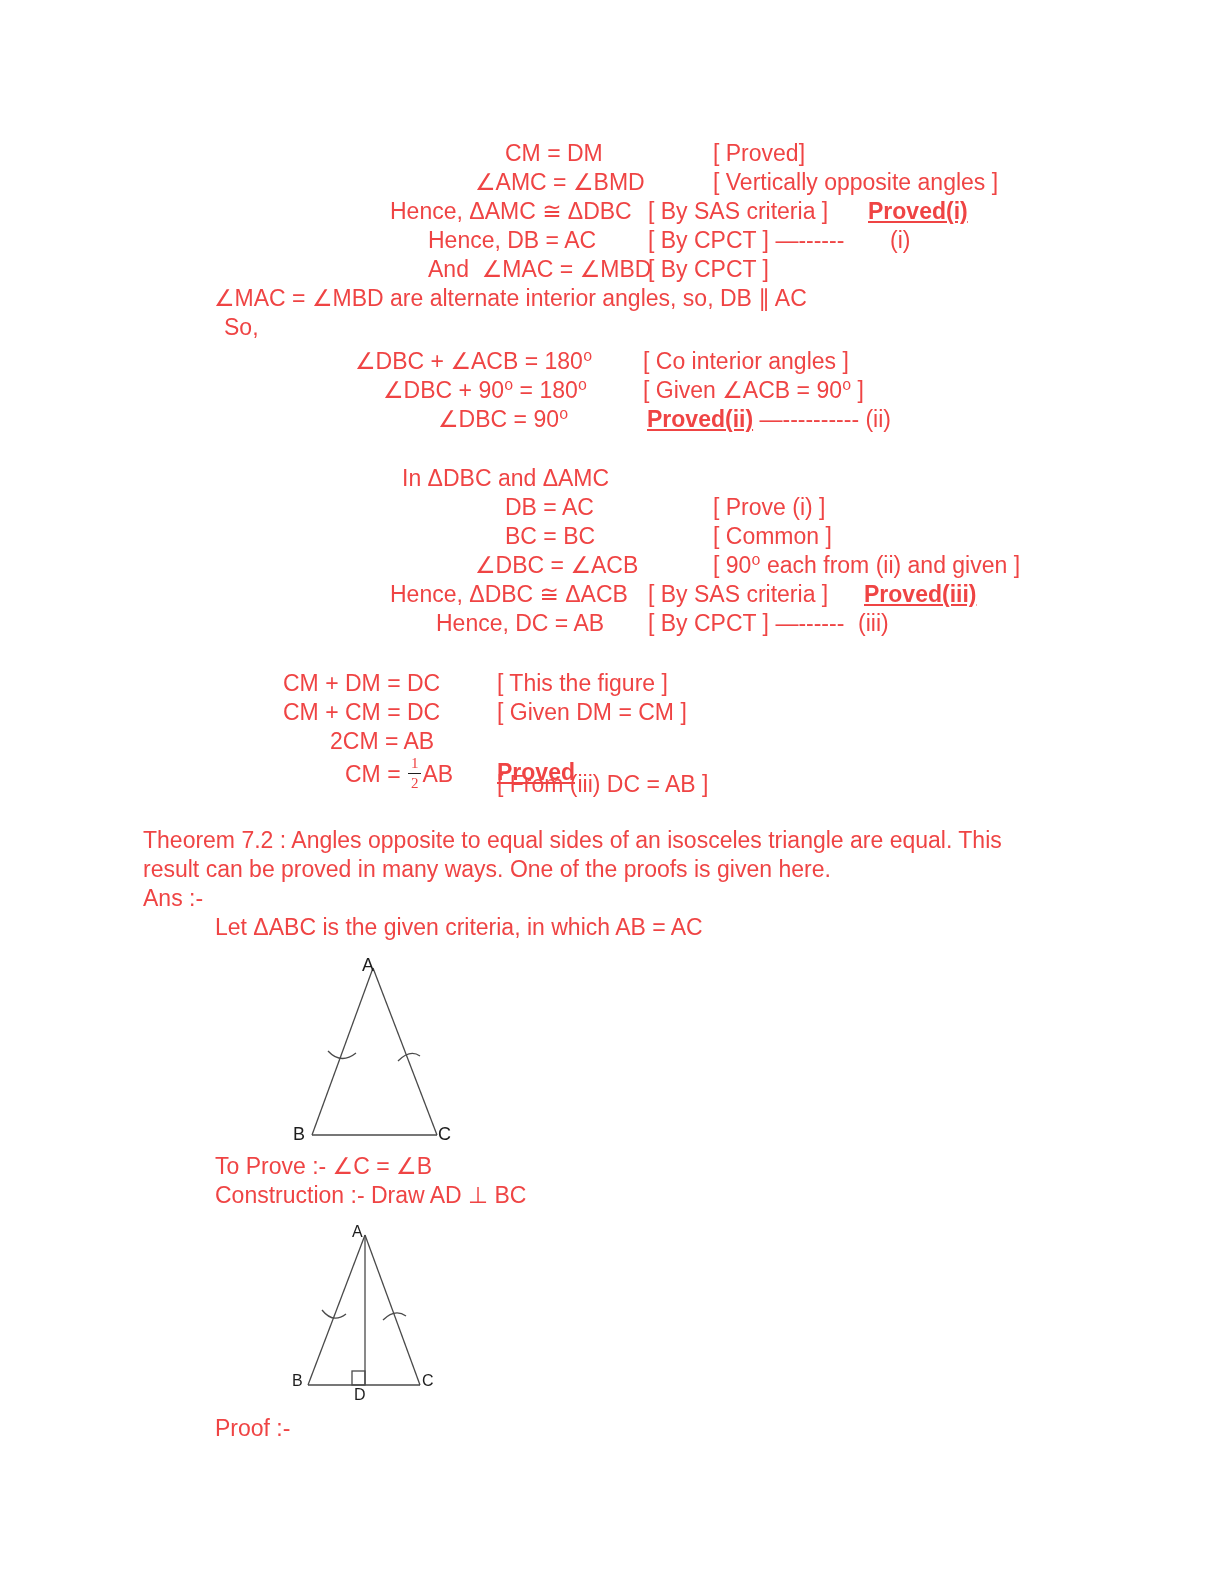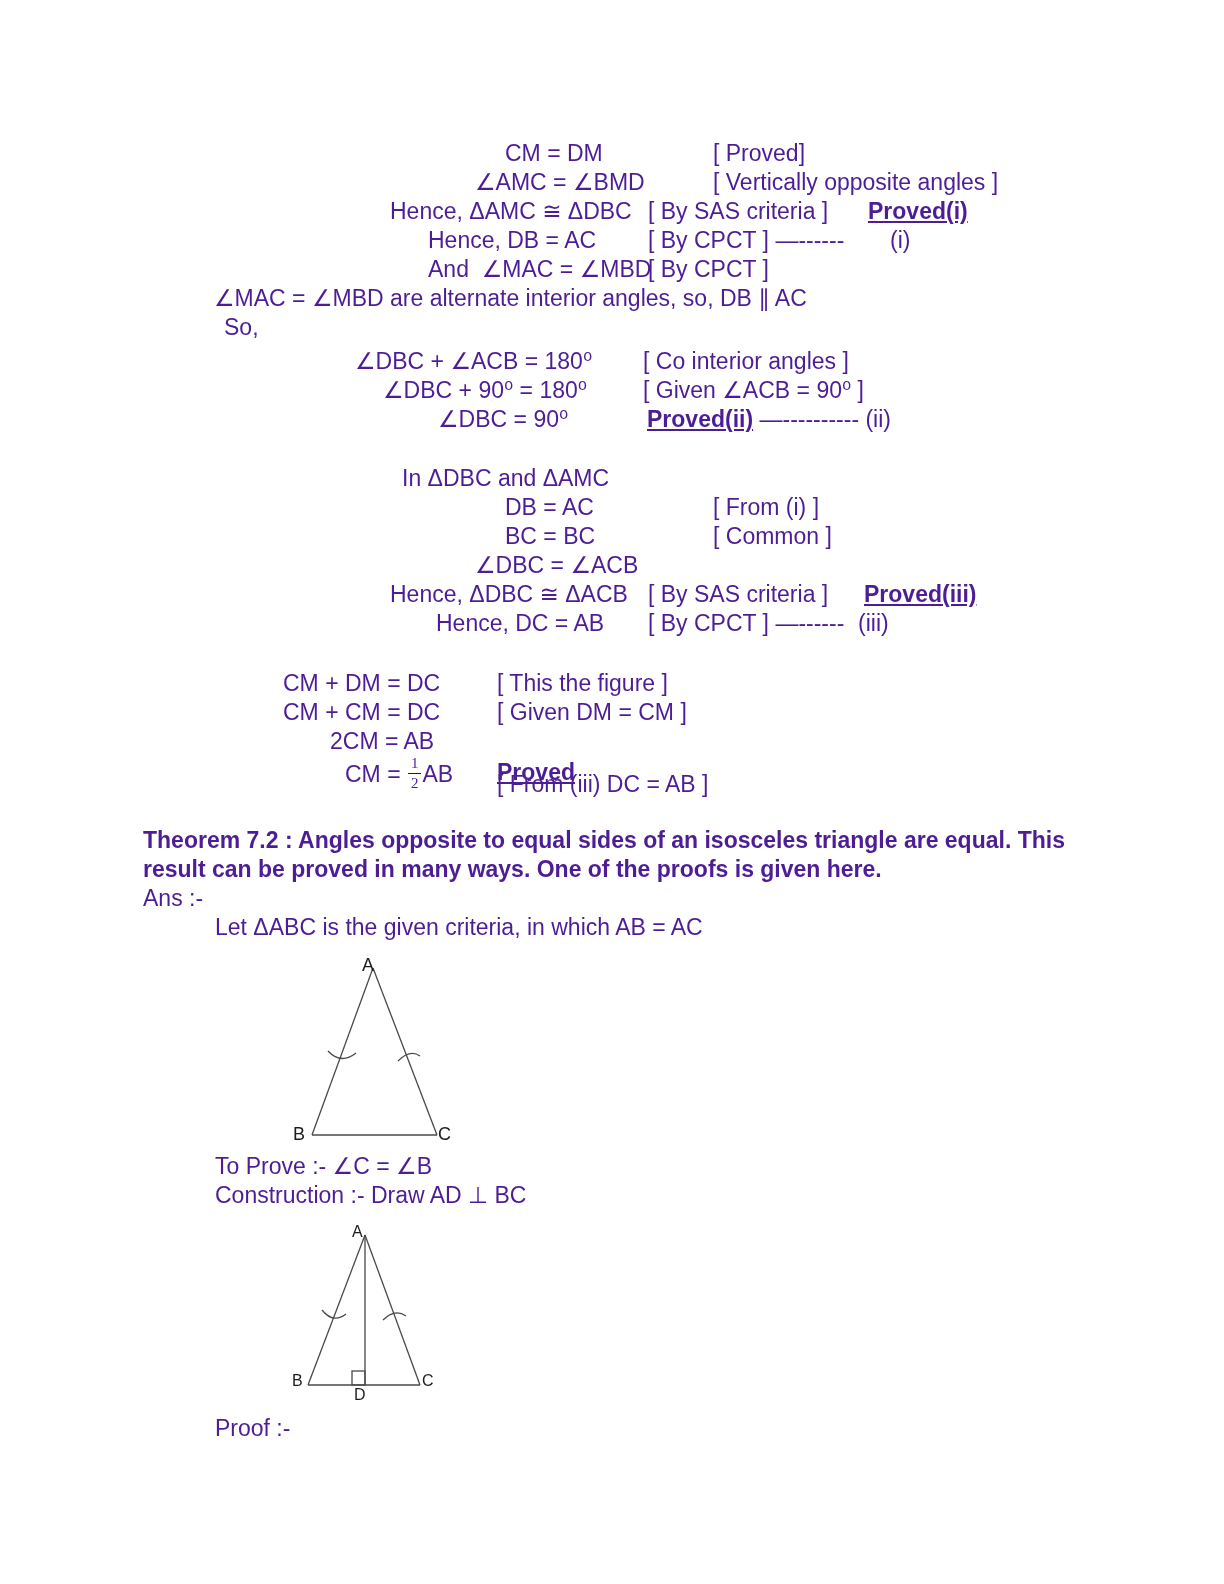--- a/index.html
+++ b/index.html
@@ -3,29 +3,29 @@
 <meta charset="utf-8">
 <style>
   html,body{margin:0;padding:0;background:#ffffff;}
   .page{
     position:relative;
     width:1224px;
     height:1584px;
     background:#ffffff;
     overflow:hidden;
     font-family:"Liberation Sans","DejaVu Sans",sans-serif;
-    color:#4c1d95;
+    color:#ef4444;
   }
   .t{
     position:absolute;
     font-size:23px;
     line-height:29px;
     white-space:pre;
   }
-  .b{font-weight:bold;}
+  .b{font-weight:normal;}
   .p{font-weight:bold;text-decoration:underline;}
   .frac{
     display:inline-block;
     vertical-align:middle;
     text-align:center;
     font-family:"Liberation Serif","DejaVu Serif",serif;
     font-size:15px;
     line-height:1;
     margin:0 1px;
     transform:translateY(-2px);
@@ -64,26 +64,27 @@
 
   <span class="t" style="top:376px;left:383px">∠DBC + 90⁰ = 180⁰</span>
   <span class="t" style="top:376px;left:643px">[ Given ∠ACB = 90⁰ ]</span>
 
   <span class="t" style="top:405px;left:438px">∠DBC = 90⁰</span>
   <span class="t" style="top:405px;left:647px"><span class="p">Proved(ii)</span><span> —---------- (ii)</span></span>
 
   <span class="t" style="top:464px;left:402px">In ΔDBC and ΔAMC</span>
 
   <span class="t" style="top:493px;left:505px">DB = AC</span>
-  <span class="t" style="top:493px;left:713px">[ From (i) ]</span>
+  <span class="t" style="top:493px;left:713px">[ Prove (i) ]</span>
 
   <span class="t" style="top:522px;left:505px">BC = BC</span>
   <span class="t" style="top:522px;left:713px">[ Common ]</span>
 
   <span class="t" style="top:551px;left:475px">∠DBC = ∠ACB</span>
+  <span class="t" style="top:551px;left:713px">[ 90⁰ each from (ii) and given ]</span>
 
   <span class="t" style="top:580px;left:390px">Hence, ΔDBC ≅ ΔACB</span>
   <span class="t" style="top:580px;left:648px">[ By SAS criteria ]</span>
   <span class="t p" style="top:580px;left:864px">Proved(iii)</span>
 
   <span class="t" style="top:609px;left:436px">Hence, DC = AB</span>
   <span class="t" style="top:609px;left:648px">[ By CPCT ] —------</span>
   <span class="t" style="top:609px;left:858px">(iii)</span>
 
   <span class="t" style="top:669px;left:283px">CM + DM = DC</span>

